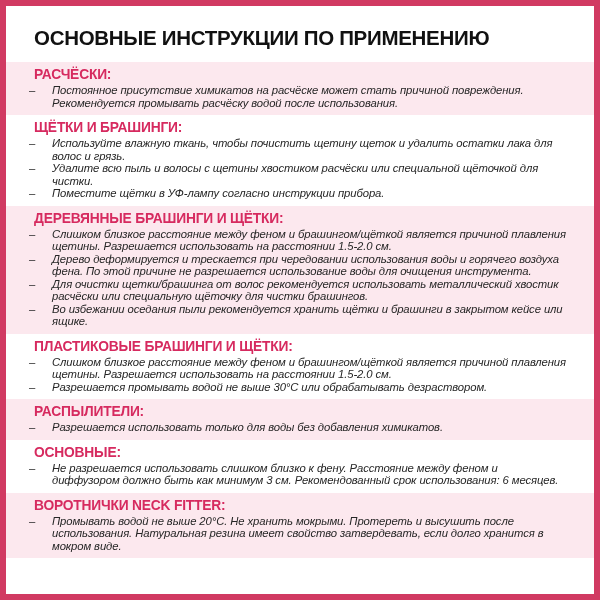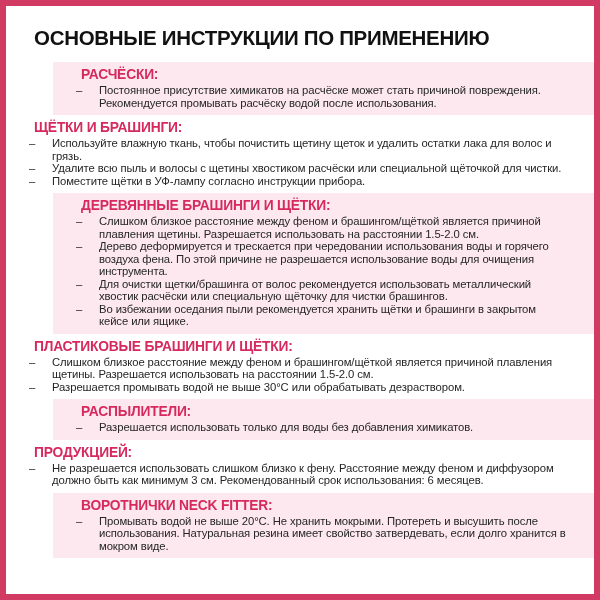--- a/index.html
+++ b/index.html
@@ -24,28 +24,28 @@
   .title {
     font-size:20.5px; font-weight:bold; line-height:23px;
     letter-spacing:-0.3px; color:var(--title,#111);
     text-transform:uppercase;
   }
   .logo { width:150px; height:66px; flex:0 0 auto; margin-right:4px; }
   .logo svg { width:100%; height:100%; display:block; }
 
   
   .section { padding:5px 26px 6px 28px; background:var(--bg,#fff); }
-  .section.pink { background:var(--band,#fce8ee);margin-left:47px; }
+  .section.pink { background:var(--band,#fce8ee); }
   .section-heading {
     margin:0 0 1px 0;
     font-size:13.8px; font-weight:bold; line-height:16px;
     color:var(--heading,#d62a5f);
     letter-spacing:-0.2px;
   }
-  .items { margin:0; padding:0; list-style:none; }
+  .items { margin:0; padding:0; list-style:none;font-style:italic; }
   .items li {
     position:relative;
     padding-left:18px;
     font-size:11.3px; line-height:12.5px;
     letter-spacing:-0.1px;
   }
   .items li::before {
     content:"–";
     position:absolute; left:-5px; top:0;
   }
@@ -98,21 +98,21 @@
     </section>
 
     <section class="section pink">
       <h2 class="section-heading">РАСПЫЛИТЕЛИ:</h2>
       <ul class="items">
           <li>Разрешается использовать только для воды без добавления химикатов.</li>
         </ul>
     </section>
 
     <section class="section">
-      <h2 class="section-heading">ПРОДУКЦИЕЙ:</h2>
+      <h2 class="section-heading">ОСНОВНЫЕ:</h2>
       <ul class="items">
           <li>Не разрешается использовать слишком близко к фену. Расстояние между феном и диффузором должно быть как минимум 3 см. Рекомендованный срок использования: 6 месяцев.</li>
         </ul>
     </section>
 
     <section class="section pink">
       <h2 class="section-heading">ВОРОТНИЧКИ NECK FITTER:</h2>
       <ul class="items">
           <li>Промывать водой не выше 20°C. Не хранить мокрыми. Протереть и высушить после использования. Натуральная резина имеет свойство затвердевать, если долго хранится в мокром виде.</li>
         </ul>

